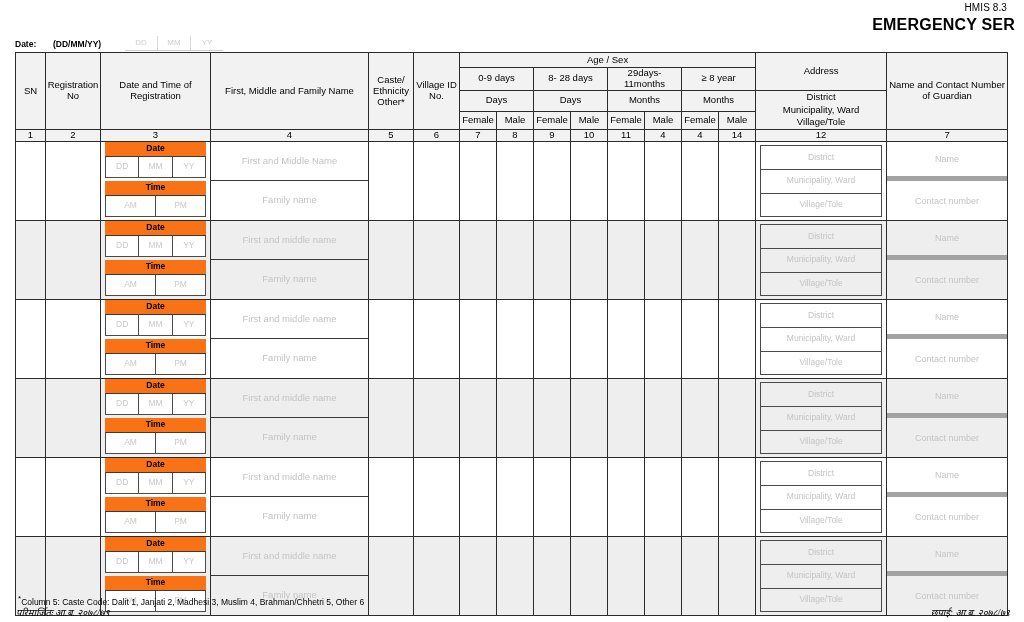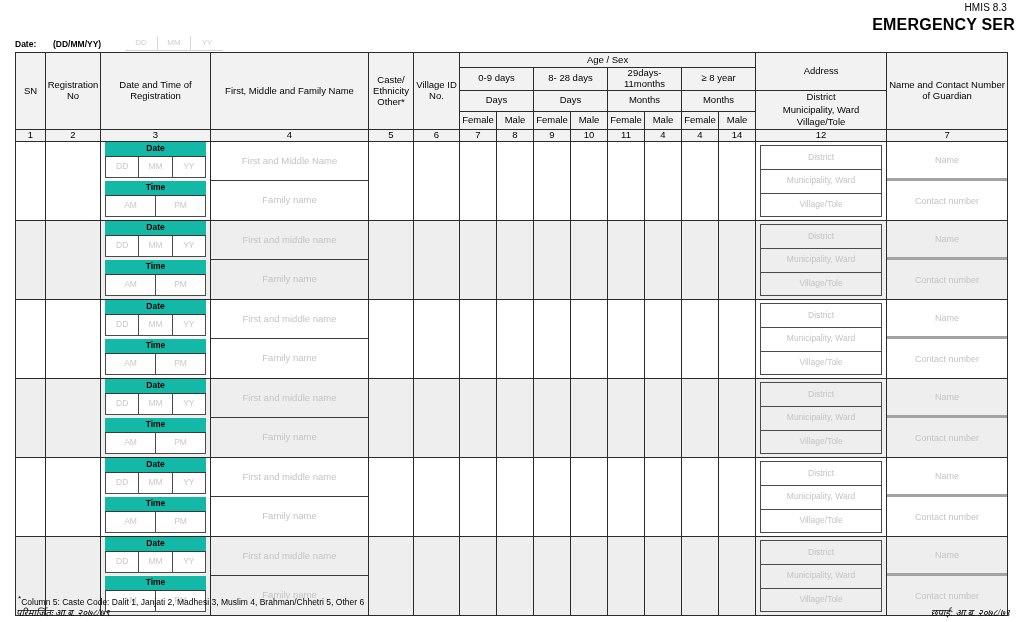--- a/index.html
+++ b/index.html
@@ -72,21 +72,21 @@
   tbody tr.even td{background:#eeeeee;}
   tbody td{height:78px;}
 
   
   .dtwrap{width:100%;height:100%;display:flex;flex-direction:column;}
   .dtband{
     flex:0 0 15px;
     border-bottom:1px solid #3a3a3a;
     font-size:8.5px;font-weight:bold;
     display:flex;align-items:center;justify-content:center;
-    background:#14b8a6;
+    background:#f97316;
     box-sizing:border-box;
     margin:0 4px;
   }
   .dtcells{
     flex:1 1 auto;display:flex;
     margin:0 4px 3px 4px;
   }
   .dtcells > div{
     flex:1 1 0;
     border:1px solid #4a4a4a;
@@ -124,21 +124,21 @@
   .addrwrap > div:first-child{margin-top:0;}
 
   
   .gwrap{width:100%;height:100%;display:flex;flex-direction:column;}
   .gwrap > div{
     flex:1 1 50%;
     display:flex;align-items:center;justify-content:center;
     font-size:9px;color:#c4c4c4;
     box-sizing:border-box;
   }
-  .gwrap > div:first-child{border-bottom:3px solid #a3a3a3;text-align:right;}
+  .gwrap > div:first-child{border-bottom:5px solid #a3a3a3;text-align:right;}
 
   
   .footnote{
     position:absolute;left:18px;top:594px;
     font-size:8.5px;
   }
   .footnote sup{font-size:8px;}
   .nep-left{
     position:absolute;left:16px;top:606px;
     font-size:9.5px;font-style:italic;font-family:"Liberation Serif",serif;

